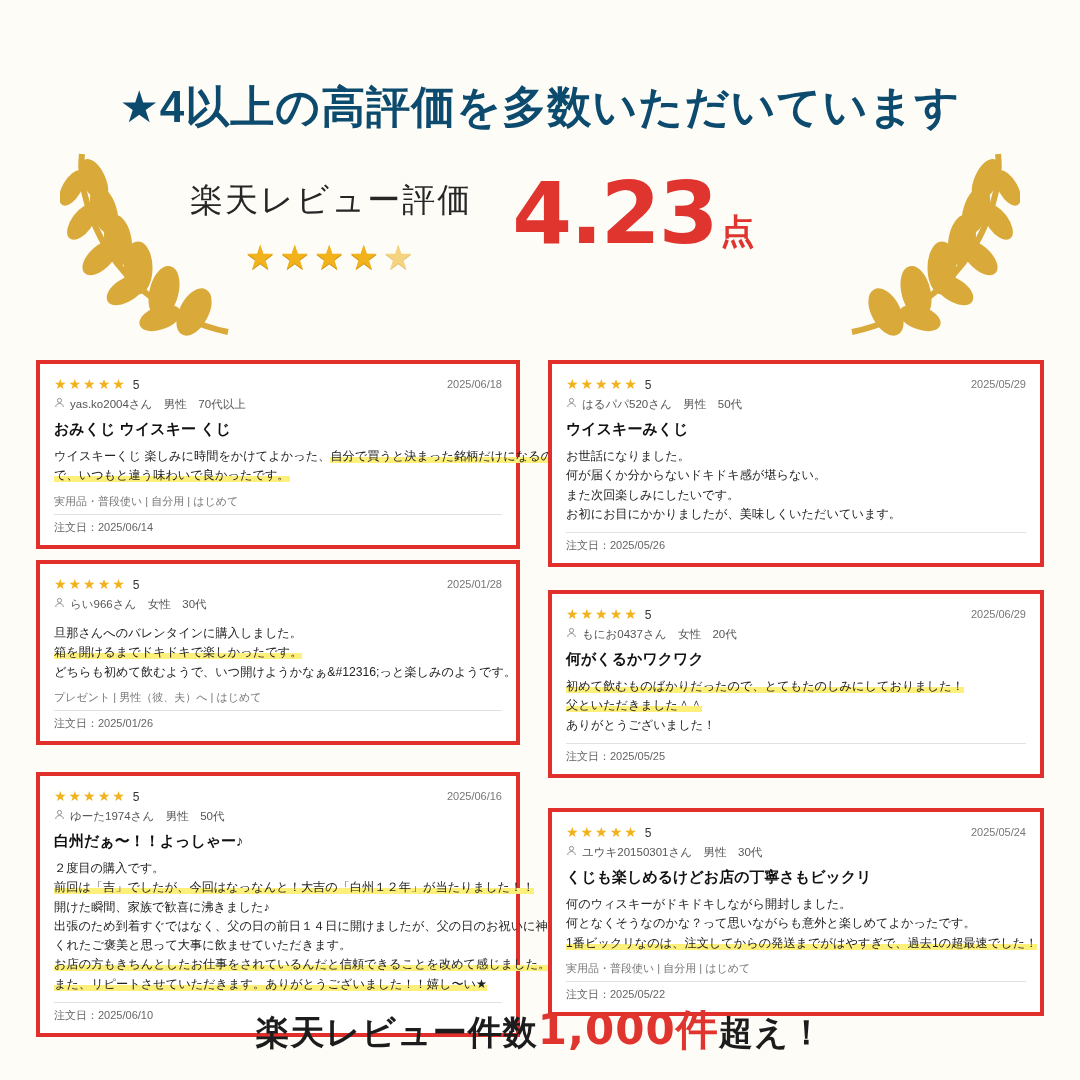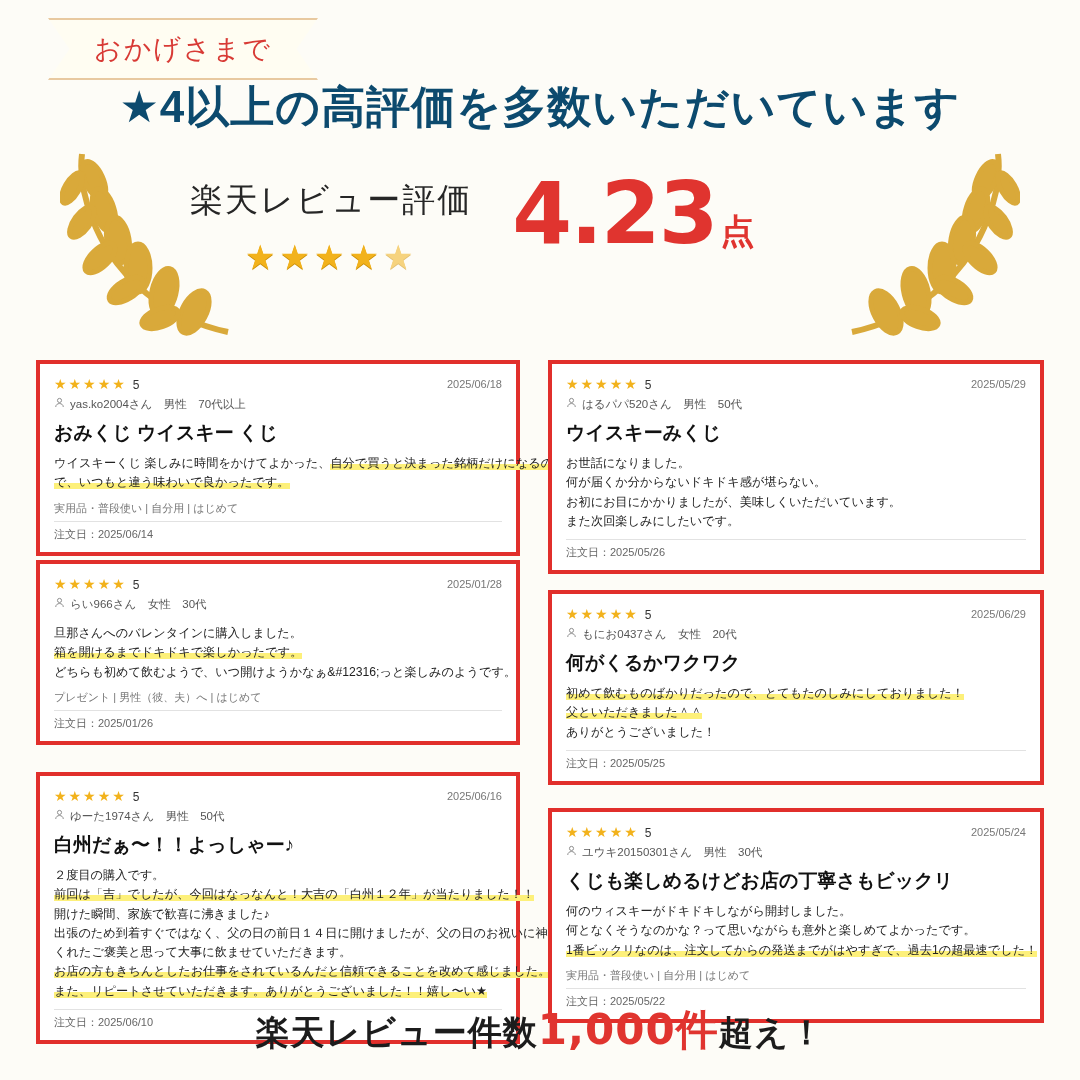--- a/index.html
+++ b/index.html
@@ -139,21 +139,21 @@
     align-items: flex-start;
     gap: 5px;
   }
   .user-icon {
     display: inline-block;
     width: 11px; height: 11px;
     position: relative;
     color: #8a8a8a;
   }
   .r-title {
-    font-size: 19px;
+    font-size: 15px;
     font-weight: bold;
     color: #111;
     margin-bottom: 8px;
   }
   .r-body {
     font-size: 12.2px;
     color: #222;
     line-height: 1.58;
     margin-bottom: 8px;
   }
@@ -193,24 +193,20 @@
     color: #e0342f;
     font-size: 42px;
     font-family: "DejaVu Sans", sans-serif;
   }
 </style>
 </head>
 <body>
 
 <div class="page">
 
-  <div class="ribbon">
-    <div class="ribbon-shape"></div>
-    <div class="ribbon-text">おかげさまで</div>
-  </div>
 
   <div class="headline">★4以上の高評価を多数いただいています</div>
 
   <svg class="laurel left" viewBox="0 0 190 200" fill="none">
     <g stroke="#d9a93a" stroke-width="5" fill="#d9a93a">
       <path d="M168 192 C110 180 55 140 32 78 C22 52 20 30 22 14" stroke-width="6" fill="none"></path>
       <ellipse cx="34" cy="40" rx="9" ry="20" transform="rotate(-25 34 40)"></ellipse>
       <ellipse cx="44" cy="70" rx="10" ry="22" transform="rotate(-18 44 70)"></ellipse>
       <ellipse cx="58" cy="100" rx="11" ry="23" transform="rotate(-10 58 100)"></ellipse>
       <ellipse cx="78" cy="128" rx="12" ry="24" transform="rotate(0 78 128)"></ellipse>
@@ -289,22 +285,22 @@
         <svg class="user-icon" viewBox="0 0 16 16">
             <circle cx="8" cy="5" r="3" fill="none" stroke="#8a8a8a" stroke-width="1.4"></circle>
             <path d="M2.5 14.5c0-3 2.5-5 5.5-5s5.5 2 5.5 5" fill="none" stroke="#8a8a8a" stroke-width="1.4"></path>
           </svg>
         <span>はるパパ520さん　男性　50代</span>
       </div>
       <div class="r-title">ウイスキーみくじ</div>
       <div class="r-body">
         <div>お世話になりました。</div>
         <div>何が届くか分からないドキドキ感が堪らない。</div>
+        <div>また次回楽しみにしたいです。</div>
         <div>お初にお目にかかりましたが、美味しくいただいています。</div>
-        <div>また次回楽しみにしたいです。</div>
       </div>
       <div class="r-order">注文日：2025/05/26</div>
     </div>
 
     <div class="review" id="rev2">
       <div class="r-top">
         <div>
           <span class="r-stars">★★★★★</span><span class="r-score">5</span>
         </div>
         <div class="r-date">2025/01/28</div>

